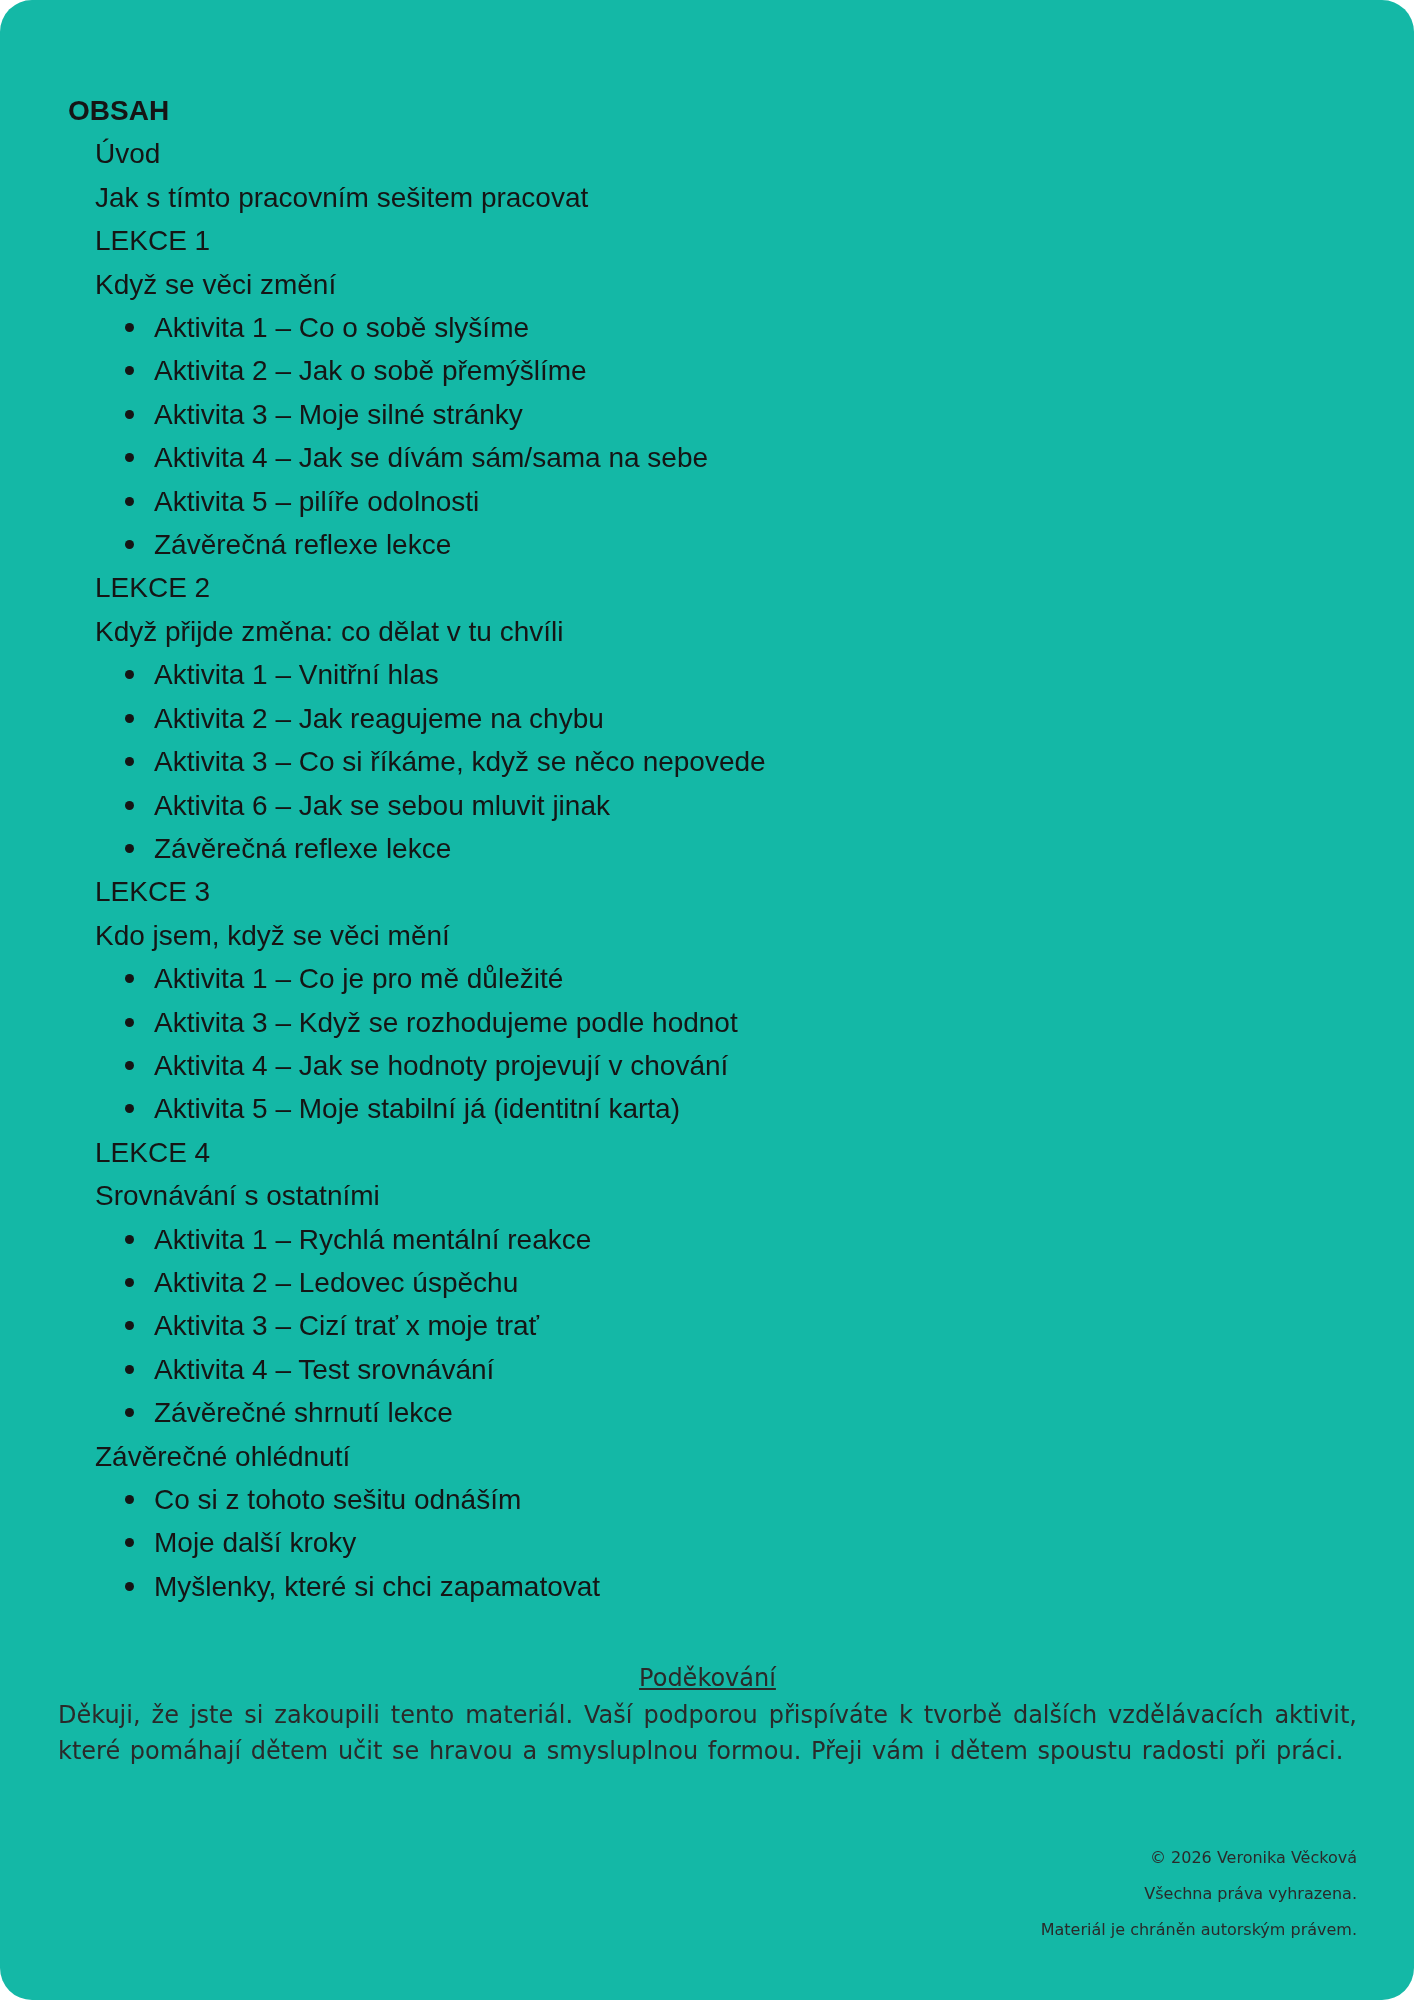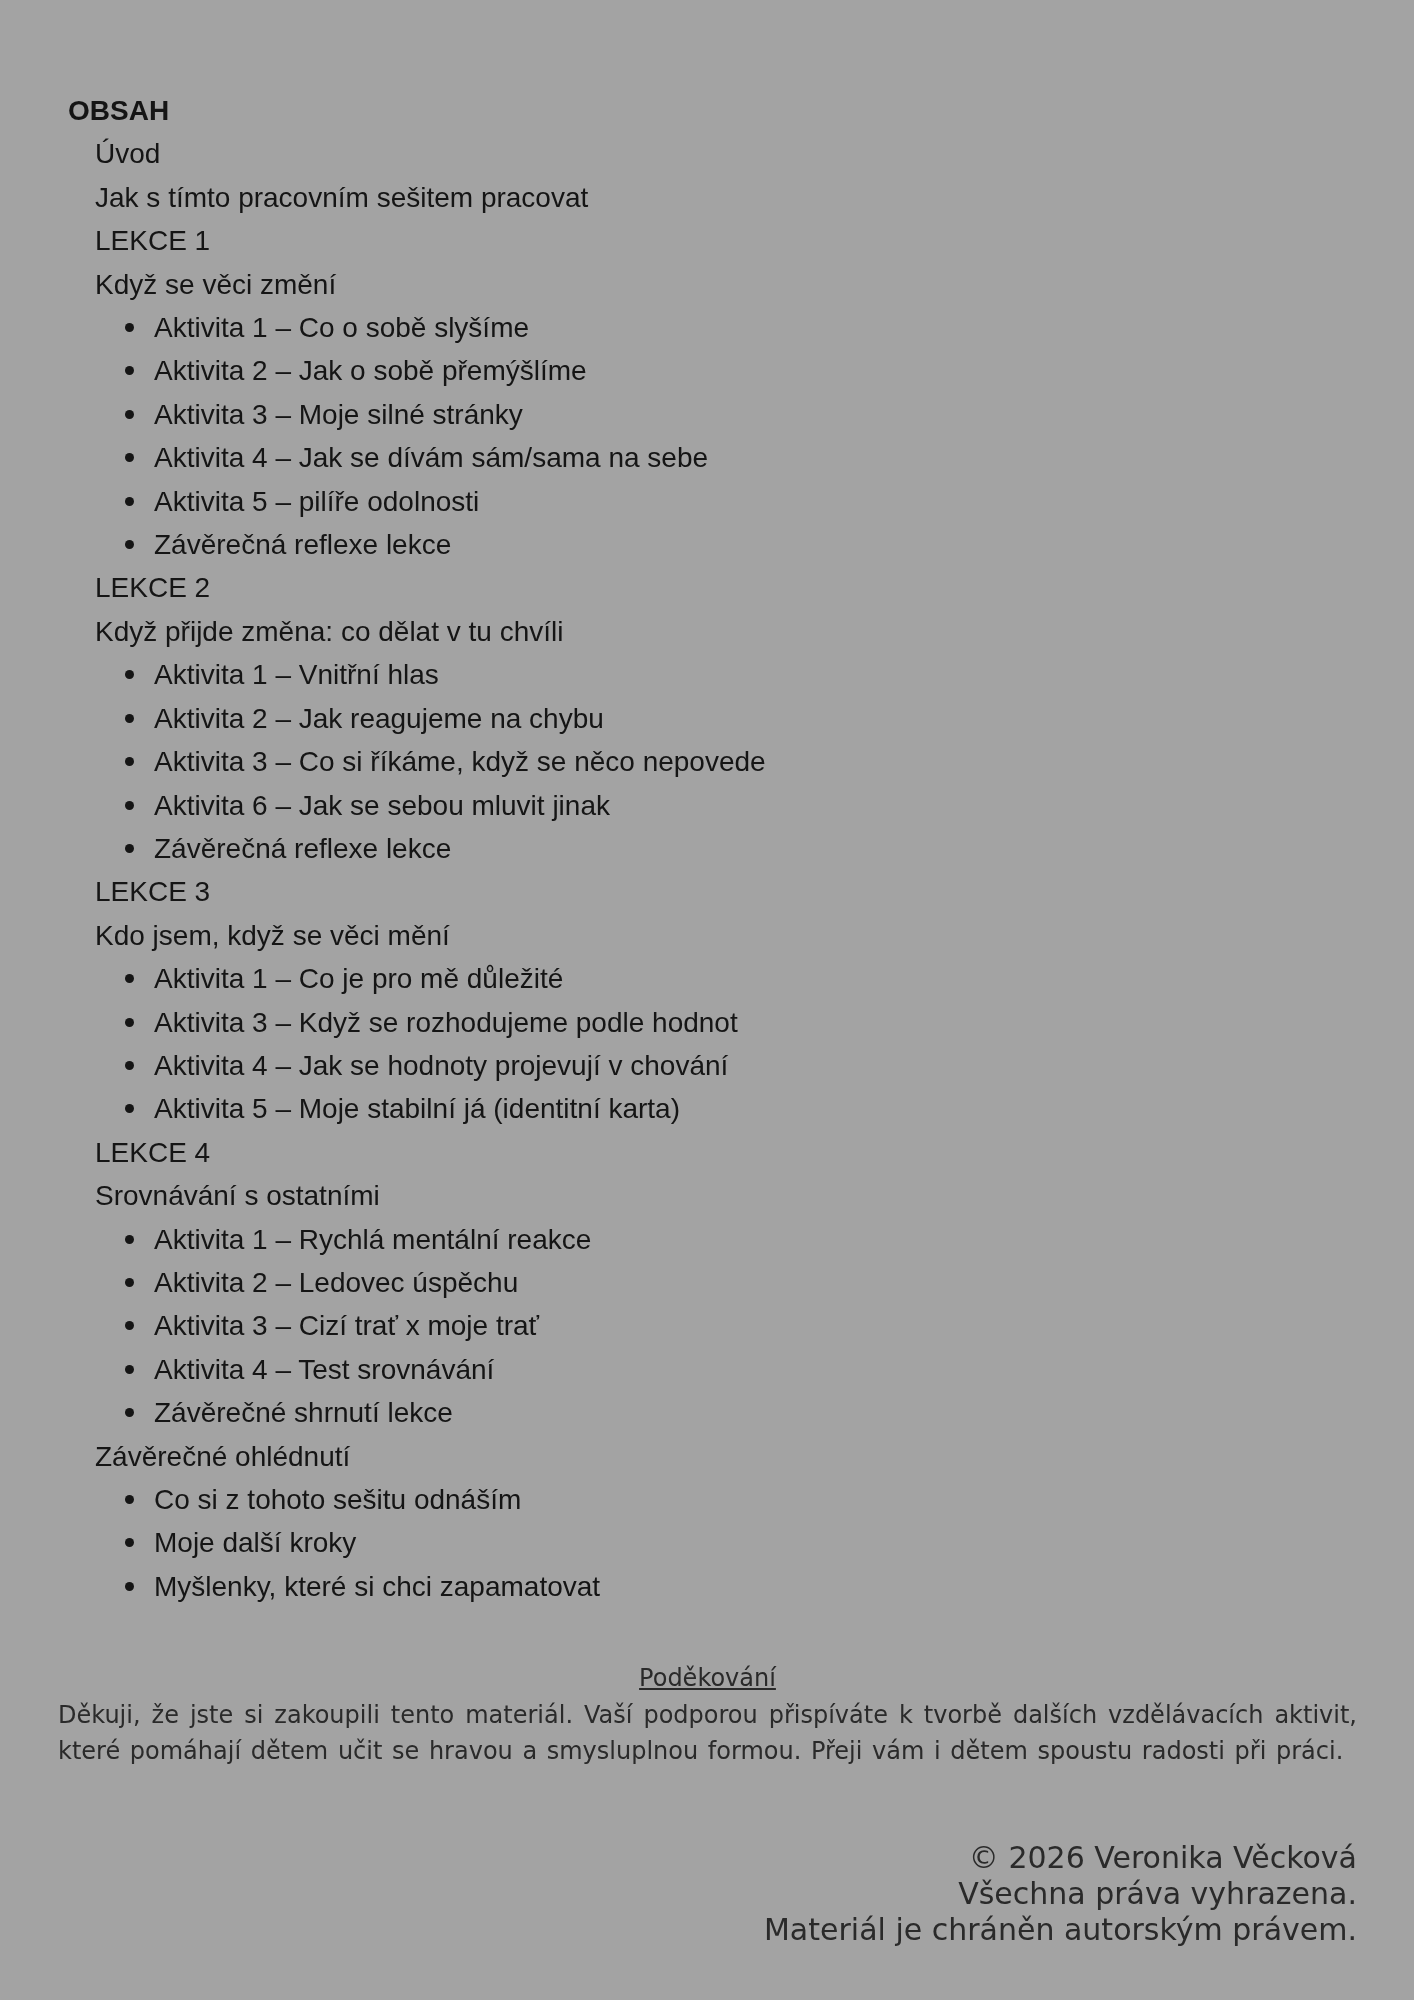--- a/index.html
+++ b/index.html
@@ -7,22 +7,23 @@
   body {
     width: 1414px;
     height: 2000px;
     position: relative;
     font-family: "Liberation Sans", sans-serif;
     color: #151515;
   }
   .page {
     position: absolute;
     inset: 0;
-    background: #a3a3a3;
+    background: #14b8a6;
     overflow: hidden;
+    border-radius: 32px;
   }
 
   
   .toc {
     position: absolute;
     left: 68px;
     top: 89px;
     width: 1290px;
     font-size: 28px;
     line-height: 43.4px;
@@ -77,21 +78,21 @@
     word-spacing: 2px;
   }
 
   
   .copyright {
     position: absolute;
     left: 58px;
     top: 1840px;
     width: 1299px;
     font-family: "DejaVu Sans", sans-serif;
-    font-size: 30px;
+    font-size: 16px;
     line-height: 36px;
     text-align: right;
     color: #2a2a2a;
   }
 </style>
 </head>
 <body>
 
 <div class="page">
 

